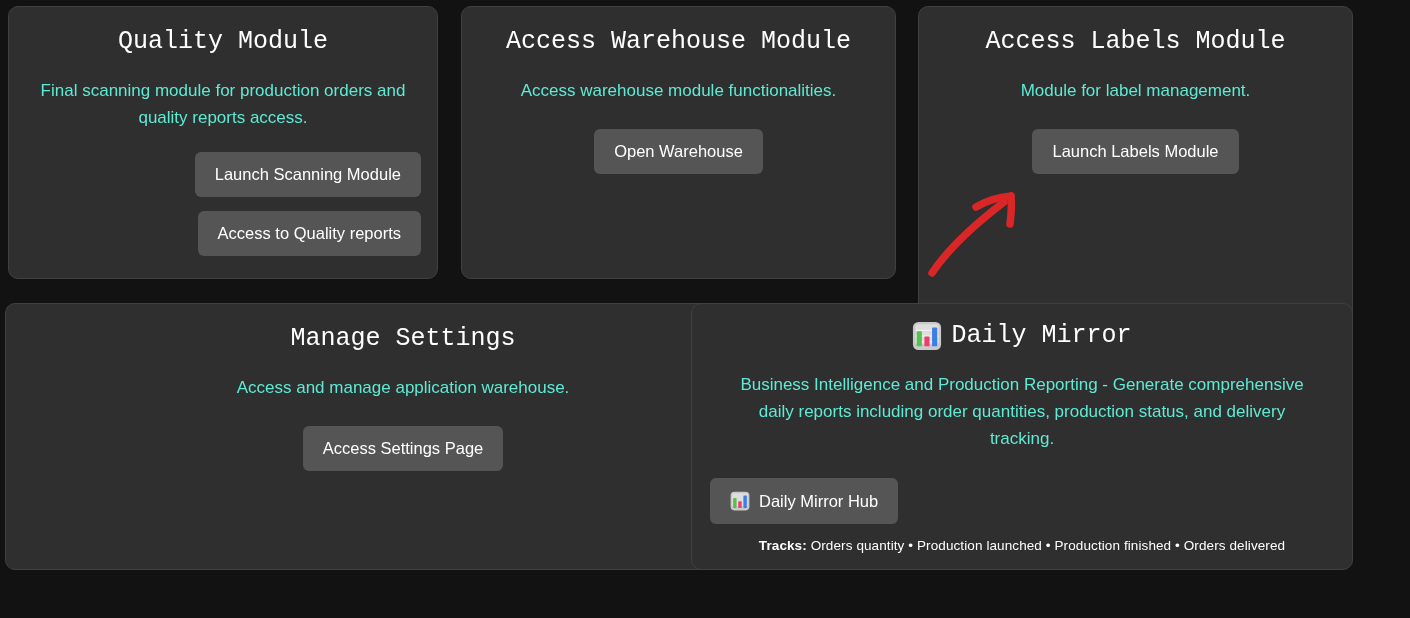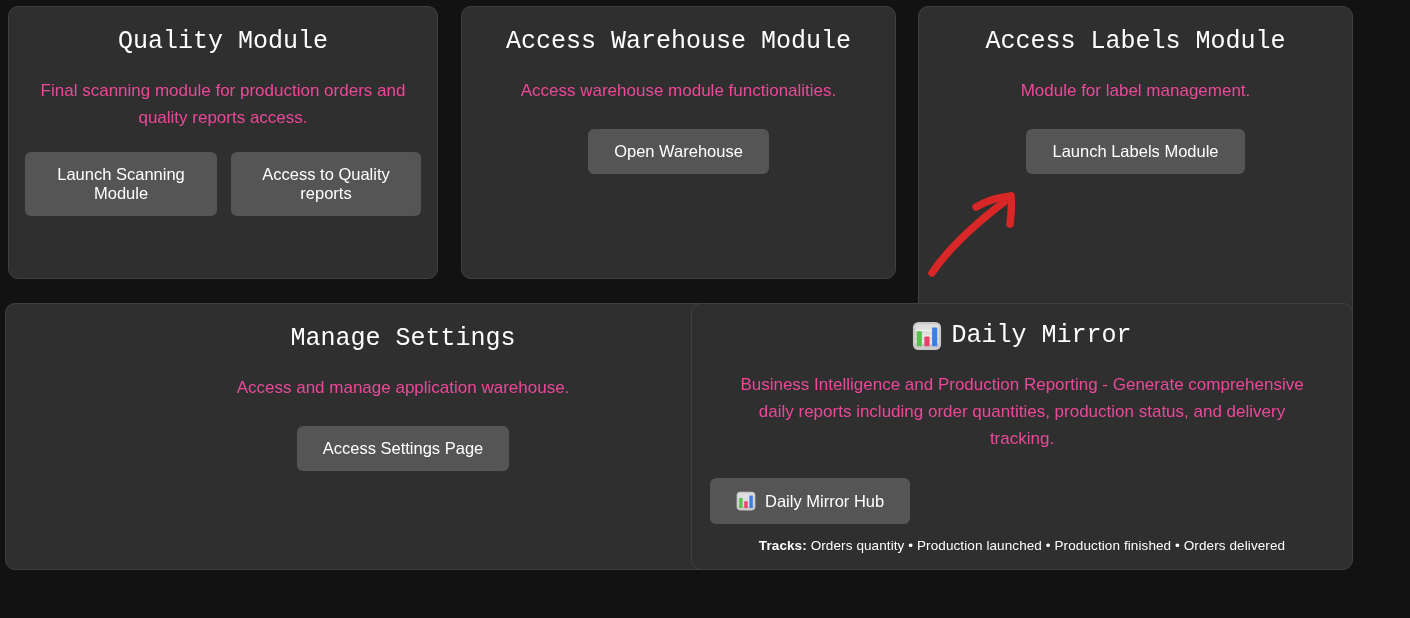--- a/index.html
+++ b/index.html
@@ -40,40 +40,40 @@
     justify-content: center;
     gap: 9px;
     margin-top: 17px;
   }
   .title-row .card-title { margin-top: 0; }
 
   .card-desc {
     font-size: 17px;
     line-height: 27px;
     margin-top: 20px;
-    color: #ec4899;
+    color: #5eead4;
   }
   .card-mirror .card-desc { padding: 0 18px; }
 
   .btn {
     background: #555555;
     color: #ffffff;
     border: none;
     border-radius: 6px;
     font-family: "Liberation Sans", sans-serif;
     font-size: 16.5px;
-    padding: 13px 26px;
+    padding: 13px 20px;
     cursor: pointer;
     display: inline-flex;
     align-items: center;
     gap: 9px;
   }
   .btn-col {
     display: flex;
-    flex-direction: row;
+    flex-direction: column;
     align-items: flex-end;
     gap: 14px;
     margin-top: 21px;
     padding-left: 0;
   }
   .btn-center { margin-top: 25px; }
   .btn-left-row {
     display: flex;
     justify-content: flex-start;
     margin-top: 26px;

